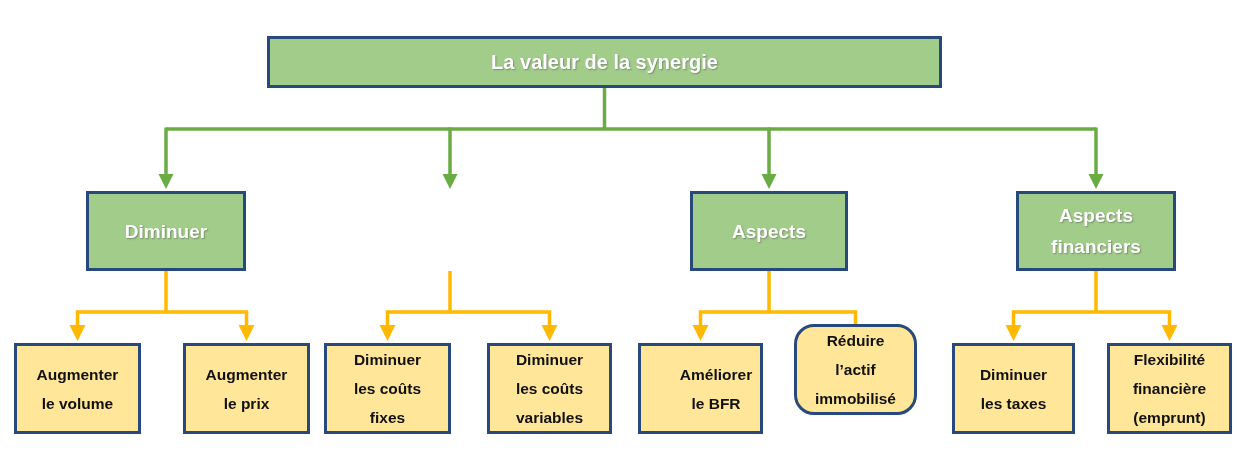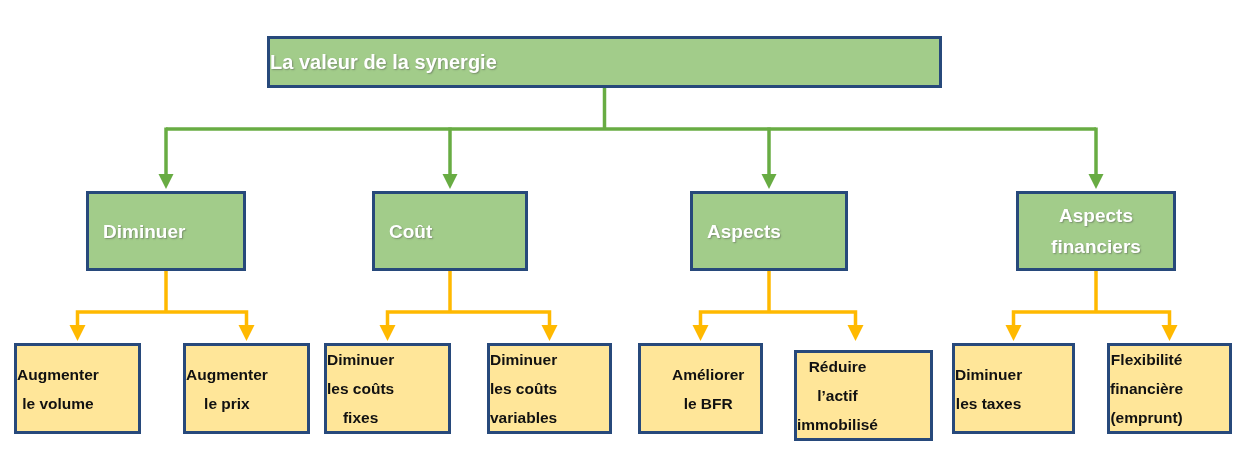--- a/index.html
+++ b/index.html
@@ -3,21 +3,21 @@
 <meta charset="utf-8">
 <style>
   html,body{margin:0;padding:0;background:#ffffff;}
   .canvas{
     position:relative;width:1237px;height:465px;background:#ffffff;
     font-family:"Liberation Sans","DejaVu Sans",sans-serif;overflow:hidden;
   }
   .connector-layer{position:absolute;left:0;top:0;pointer-events:none;}
   .box{
     position:absolute;box-sizing:border-box;border:3px solid #27497B;
-    display:flex;align-items:center;justify-content:flex-start;
+    display:flex;align-items:center;justify-content:center;
     text-align:center;font-weight:bold;
   }
   .green-box{
     background:#A2CC8A;color:#ffffff;font-size:19px;line-height:31px;
     text-shadow:1px 1px 1.5px rgba(70,70,70,.45);
   }
   .root-box{font-size:20px;}
   .yellow-box{
     background:#FFE699;color:#111111;font-size:15.5px;line-height:29px;
     white-space:pre-line;
@@ -68,23 +68,20 @@
     </g>
   </svg>
 
   <div class="box green-box root-box" style="left:267px;top:36px;width:675px;height:52px;">
     <span>La valeur de la synergie</span>
   </div>
 
   <div class="box green-box" style="left:86px;top:191px;width:160px;height:80px;">
     <span class="branch-label">Diminuer</span>
   </div>
-  <div class="box green-box" style="left:372px;top:191px;width:156px;height:80px;">
-    <span class="branch-label">Coût</span>
-  </div>
   <div class="box green-box" style="left:690px;top:191px;width:158px;height:80px;">
     <span class="branch-label">Aspects</span>
   </div>
   <div class="box green-box" style="left:1016px;top:191px;width:160px;height:80px;">
     <span class="branch-label">Aspects financiers</span>
   </div>
 
   <div class="box yellow-box" style="left:14px;top:343px;width:127px;height:91px;">
     <span>Augmenter
 le volume</span>
@@ -100,21 +97,21 @@
   </div>
   <div class="box yellow-box" style="left:487px;top:343px;width:125px;height:91px;">
     <span>Diminuer
 les coûts
 variables</span>
   </div>
   <div class="box yellow-box" style="left:638px;top:343px;width:125px;height:91px;padding-left:31px;">
     <span>Améliorer
 le BFR</span>
   </div>
-  <div class="box yellow-box" style="left:794px;top:350px;width:139px;height:91px;">
+  <div class="box yellow-box" style="left:794px;top:324px;width:123px;height:91px;border-radius:20px;">
     <span>Réduire
 l’actif
 immobilisé</span>
   </div>
   <div class="box yellow-box" style="left:952px;top:343px;width:123px;height:91px;">
     <span>Diminuer
 les taxes</span>
   </div>
   <div class="box yellow-box" style="left:1107px;top:343px;width:125px;height:91px;">
     <span>Flexibilité

